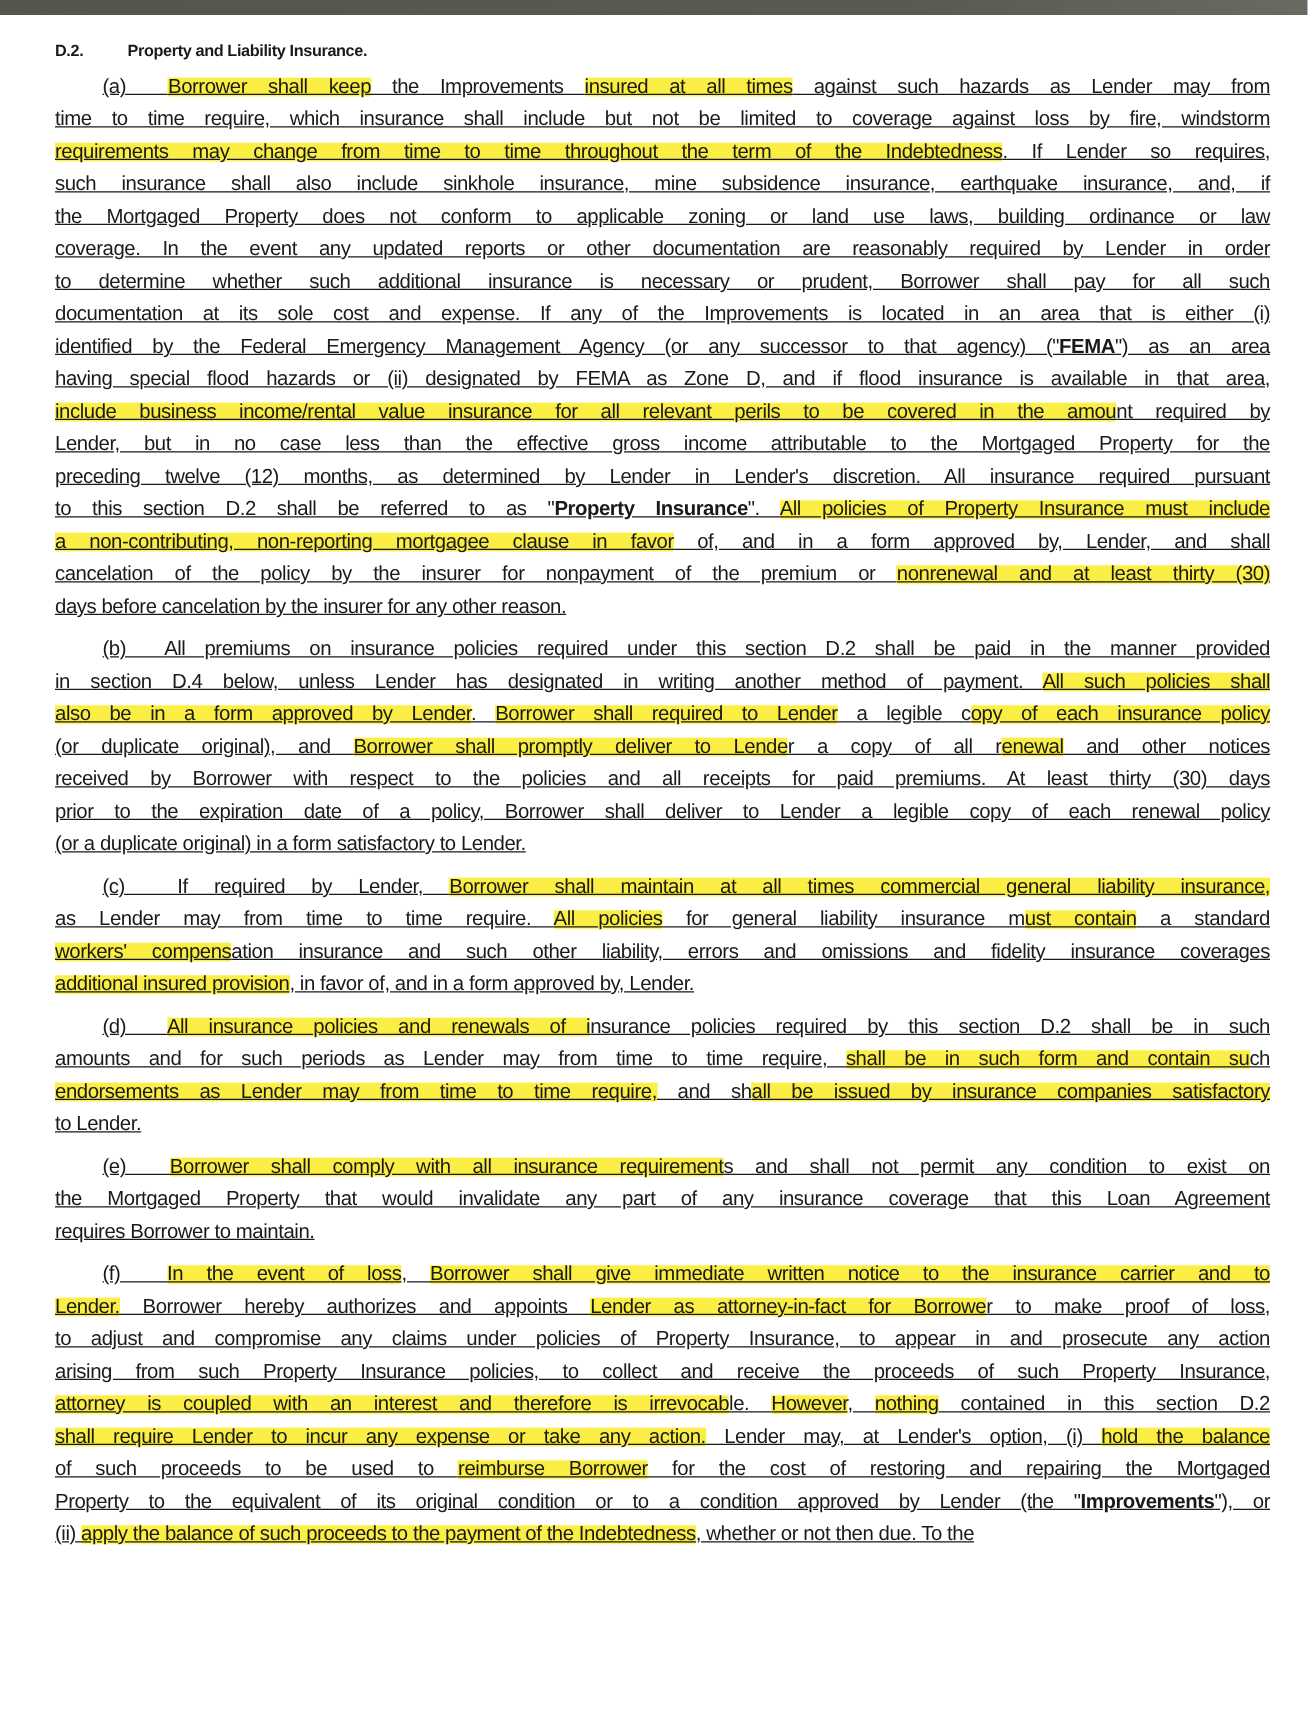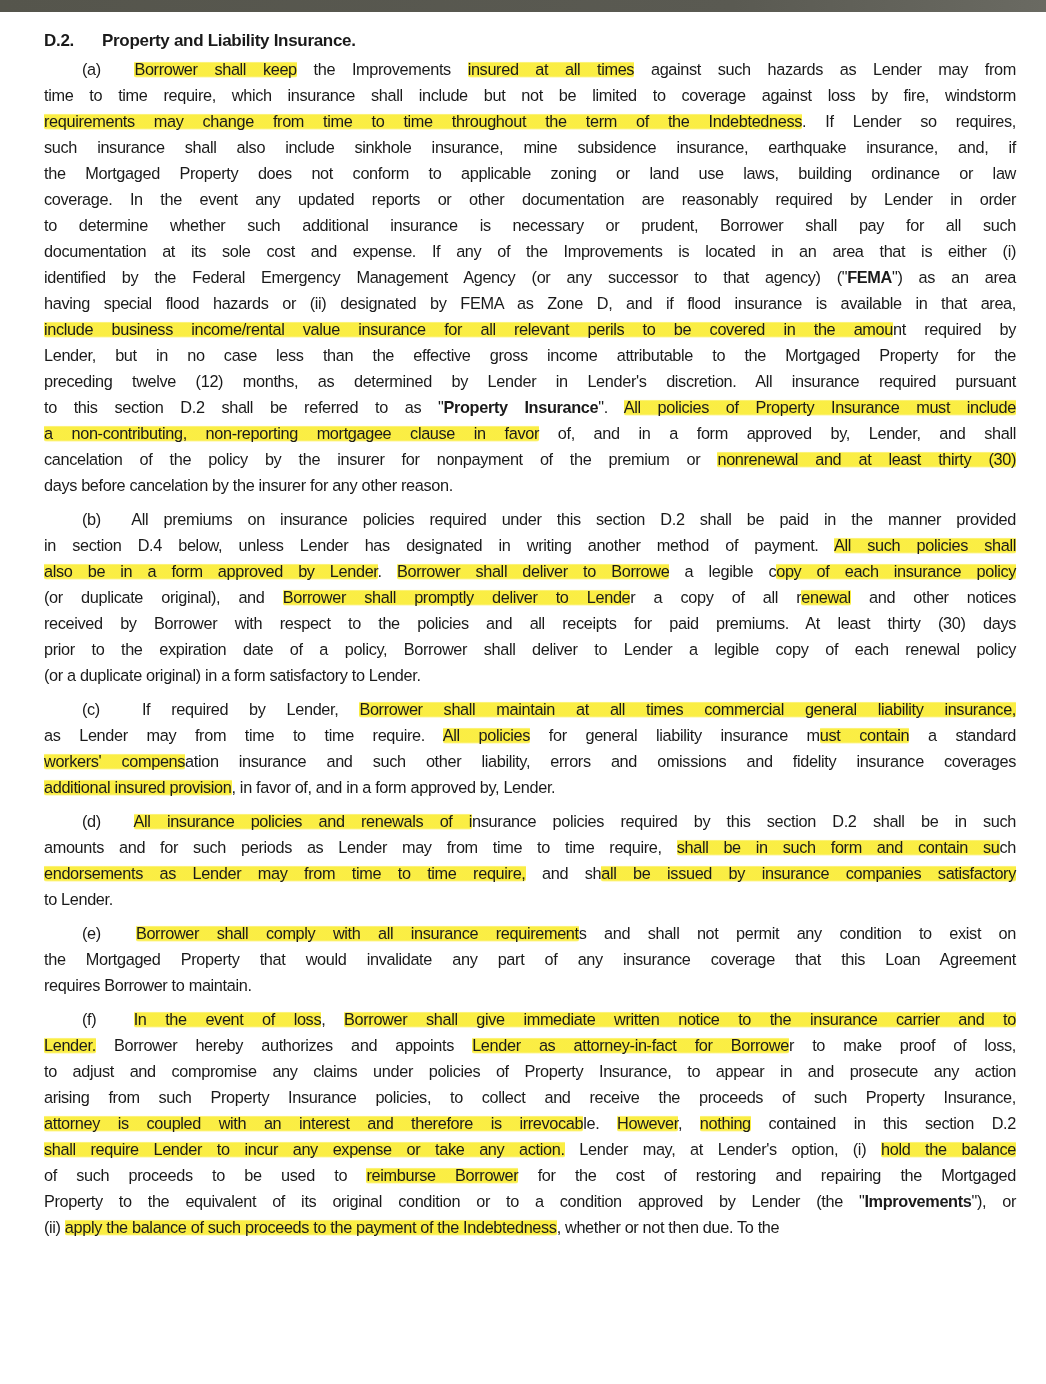--- a/index.html
+++ b/index.html
@@ -1,24 +1,24 @@
 <!DOCTYPE html>
 <html><head>
 <meta charset="utf-8">
 <style>
   html, body { margin: 0; padding: 0; background: #ffffff; }
   body { width: 1046px; height: 1384px; overflow: hidden; position: relative;
          font-family: "Liberation Sans", sans-serif; color: #1a1a1a; }
   .topbar { position: absolute; left: 0; top: 0; width: 1046px; height: 12px;
             background: linear-gradient(90deg, #55554c 0%, #5a5a52 70%, #6a6a62 100%); }
   .page { position: absolute; left: 44px; top: 28px; width: 972px; }
-  .heading { font-weight: bold; font-size: 17px; height: 26px; line-height: 26px;
+  .heading { font-weight: bold; font-size: 13px; height: 26px; line-height: 26px;
              letter-spacing: -0.3px; margin-bottom: 2px; }
   .heading .num { display: inline-block; width: 58px; }
-  .para { margin-bottom: 8px; }
+  .para { margin-bottom: 8px; text-decoration: underline; }
   .line { font-size: 16.3px; height: 26px; line-height: 26px; white-space: nowrap;
           letter-spacing: -0.35px; text-align: justify; text-align-last: justify; }
   .line.last { text-align-last: left; }
   .line.first { padding-left: 38px; }
   .hl { background: #fbee44; background: linear-gradient(180deg, rgba(250,234,40,0.0) 8%, rgba(250,236,52,0.92) 16%, rgba(250,236,52,0.92) 90%, rgba(250,234,40,0.0) 100%); border-radius: 3px; }
   .b { font-weight: bold; }
 </style>
 </head>
 <body>
 
@@ -44,21 +44,21 @@
         <div class="line"><span>Lender, but in no case less than the effective gross income attributable to the Mortgaged Property for the</span></div>
         <div class="line"><span>preceding twelve (12) months, as determined by Lender in Lender's discretion. All insurance required pursuant</span></div>
         <div class="line"><span>to this section D.2 shall be referred to as "</span><span class="b">Property Insurance</span><span>". </span><span class="hl">All policies of Property Insurance must include</span></div>
         <div class="line"><span class="hl">a non-contributing, non-reporting mortgagee clause in favor</span><span> of, and in a form approved by, Lender, and shall</span></div>
         <div class="line"><span>cancelation of the policy by the insurer for nonpayment of the premium or </span><span class="hl">nonrenewal and at least thirty (30)</span></div>
         <div class="line last"><span>days before cancelation by the insurer for any other reason.</span></div>
       </div>
       <div class="para">
         <div class="line first"><span>(b)&nbsp;&nbsp;</span><span>All premiums on insurance policies required under this section D.2 shall be paid in the manner provided</span></div>
         <div class="line"><span>in section D.4 below, unless Lender has designated in writing another method of payment. </span><span class="hl">All such policies shall</span></div>
-        <div class="line"><span class="hl">also be in a form approved by Lender</span><span>. </span><span class="hl">Borrower shall deliver to Borrowe</span><span> a legible c</span><span class="hl">opy of each insurance policy</span></div>
+        <div class="line"><span class="hl">also be in a form approved by Lender</span><span>. </span><span class="hl">Borrower shall required to Lender</span><span> a legible c</span><span class="hl">opy of each insurance policy</span></div>
         <div class="line"><span>(or duplicate original), and </span><span class="hl">Borrower shall promptly deliver to Lende</span><span>r a copy of all r</span><span class="hl">enewal</span><span> and other notices</span></div>
         <div class="line"><span>received by Borrower with respect to the policies and all receipts for paid premiums. At least thirty (30) days</span></div>
         <div class="line"><span>prior to the expiration date of a policy, Borrower shall deliver to Lender a legible copy of each renewal policy</span></div>
         <div class="line last"><span>(or a duplicate original) in a form satisfactory to Lender.</span></div>
       </div>
       <div class="para">
         <div class="line first"><span>(c)&nbsp;&nbsp;</span><span>If required by Lender, </span><span class="hl">Borrower shall maintain at all times commercial general liability insurance,</span></div>
         <div class="line"><span>as Lender may from time to time require. </span><span class="hl">All policies</span><span> for general liability insurance m</span><span class="hl">ust contain</span><span> a standard</span></div>
         <div class="line"><span class="hl">workers' compens</span><span>ation insurance and such other liability, errors and omissions and fidelity insurance coverages</span></div>
         <div class="line last"><span class="hl">additional insured provision</span><span>, in favor of, and in a form approved by, Lender.</span></div>

